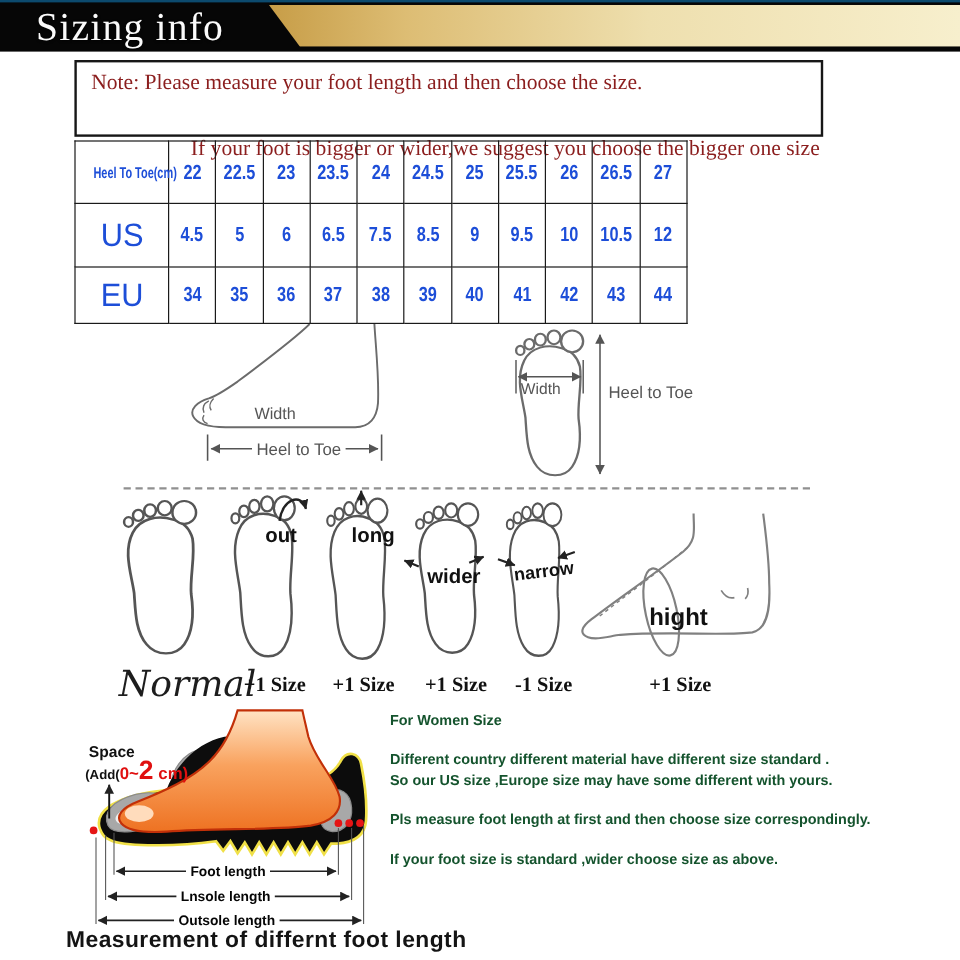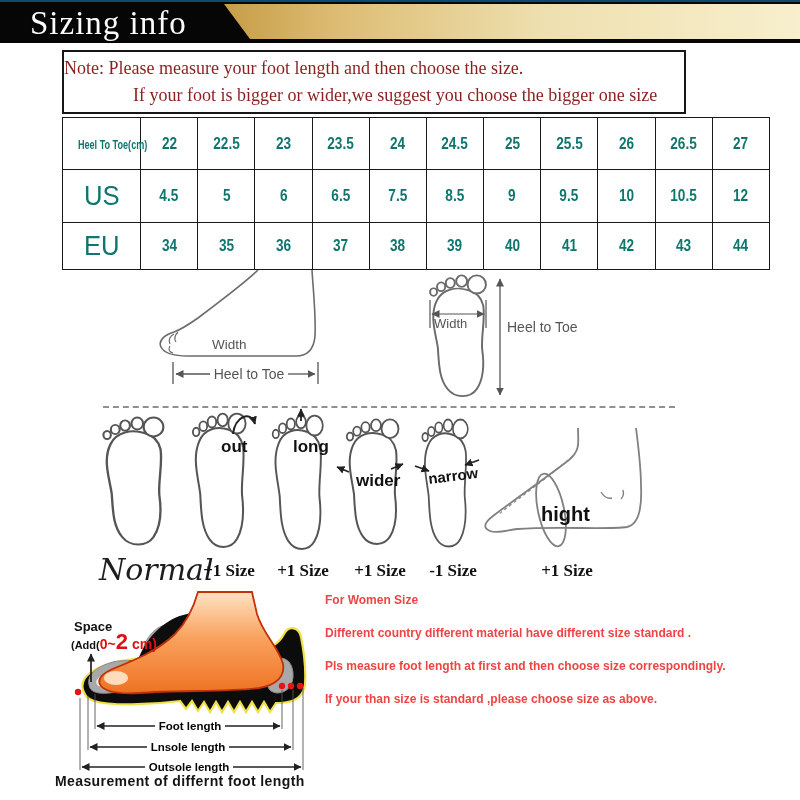--- a/index.html
+++ b/index.html
@@ -12,47 +12,47 @@
   .gold{position:absolute;left:224px;top:2px;width:576px;height:35px;
         background:linear-gradient(90deg,#c79d47 0%,#ddbd74 20%,#eedfae 55%,#f7efcd 100%);
         clip-path:polygon(0 0,100% 0,100% 100%,26px 100%);}
   .title{position:absolute;left:30px;top:3px;font-family:"Liberation Serif",serif;
          font-size:33px;color:#fbfbfb;letter-spacing:1px;text-shadow:0 1px 2px rgba(0,0,0,.75);}
 
   
   .note-box{position:absolute;left:62px;top:50px;width:624px;height:64px;box-sizing:border-box;
             border:2px solid #171717;font-family:"Liberation Serif",serif;color:#8b1e1e;
             font-size:18px;line-height:27px;padding-top:3px;}
-  .note-l1{white-space:nowrap;}
-  .note-l2{padding-left:69px;white-space:nowrap;}
-
-  
-  .size-table{position:absolute;left:62px;top:117px;width:708px;border-collapse:collapse;
-              table-layout:fixed;text-align:center;color:#0f766e;}
+  .note-l1{padding-left:12px;white-space:nowrap;}
+  .note-l2{padding-left:95px;white-space:nowrap;margin-top:28px;}
+
+  
+  .size-table{position:absolute;left:62px;top:117px;width:511px;border-collapse:collapse;
+              table-layout:fixed;text-align:center;color:#1d4ed8;}
   .size-table td{border:1.6px solid #1a1a1a;padding:0;vertical-align:middle;}
   .r1{height:52px}.r2{height:53px}.r3{height:47px}
   .sq{display:inline-block;font-size:13px;font-weight:600;transform:scaleX(.70);white-space:nowrap;}
   .num{display:inline-block;font-size:17px;font-weight:600;transform:scaleX(.80);white-space:nowrap;}
   .big{display:inline-block;font-size:27px;font-weight:400;transform:scaleX(.95);}
 
   
   .dash{position:absolute;left:103px;top:406px;width:572px;height:0;border-top:2px dashed #909090;}
 
   
   .band{position:absolute;left:100px;top:270px;}
   .feet{position:absolute;left:95px;top:408px;}
   .shoe{position:absolute;left:38px;top:590px;}
 
   
-  .caption{position:absolute;left:55px;top:773px;font-size:14px;font-weight:bold;
+  .caption{position:absolute;left:55px;top:773px;font-size:19px;font-weight:bold;
            color:#141414;letter-spacing:.4px;white-space:nowrap;}
 
   
   .women{position:absolute;left:325px;top:592px;width:472px;font-size:12px;font-weight:bold;
-         color:#ef4444;line-height:17px;}
+         color:#14532d;line-height:17px;}
   .women p{margin:0;white-space:nowrap;}
   .gap{margin-top:16px !important;}
 </style>
 </head>
 <body>
 
 <div class="page">
 
   <div class="header">
     <div class="gold"></div>
@@ -289,17 +289,18 @@
       <rect x="107" y="169" width="88" height="15" fill="#fff"></rect>
       <text x="151" y="181">Outsole length</text>
     </g>
   </svg>
 
   <div class="caption">Measurement of differnt foot length</div>
 
   <div class="women">
     <p>For Women Size</p>
     <p class="gap">Different country different material have different size standard .</p>
+    <p>So our US size ,Europe size may have some different with yours.</p>
     <p class="gap">Pls measure foot length at first and then choose size correspondingly.</p>
-    <p class="gap">If your than size is standard ,please choose size as above.</p>
+    <p class="gap">If your foot size is standard ,wider choose size as above.</p>
   </div>
 
 </div>
 
 </body></html>

